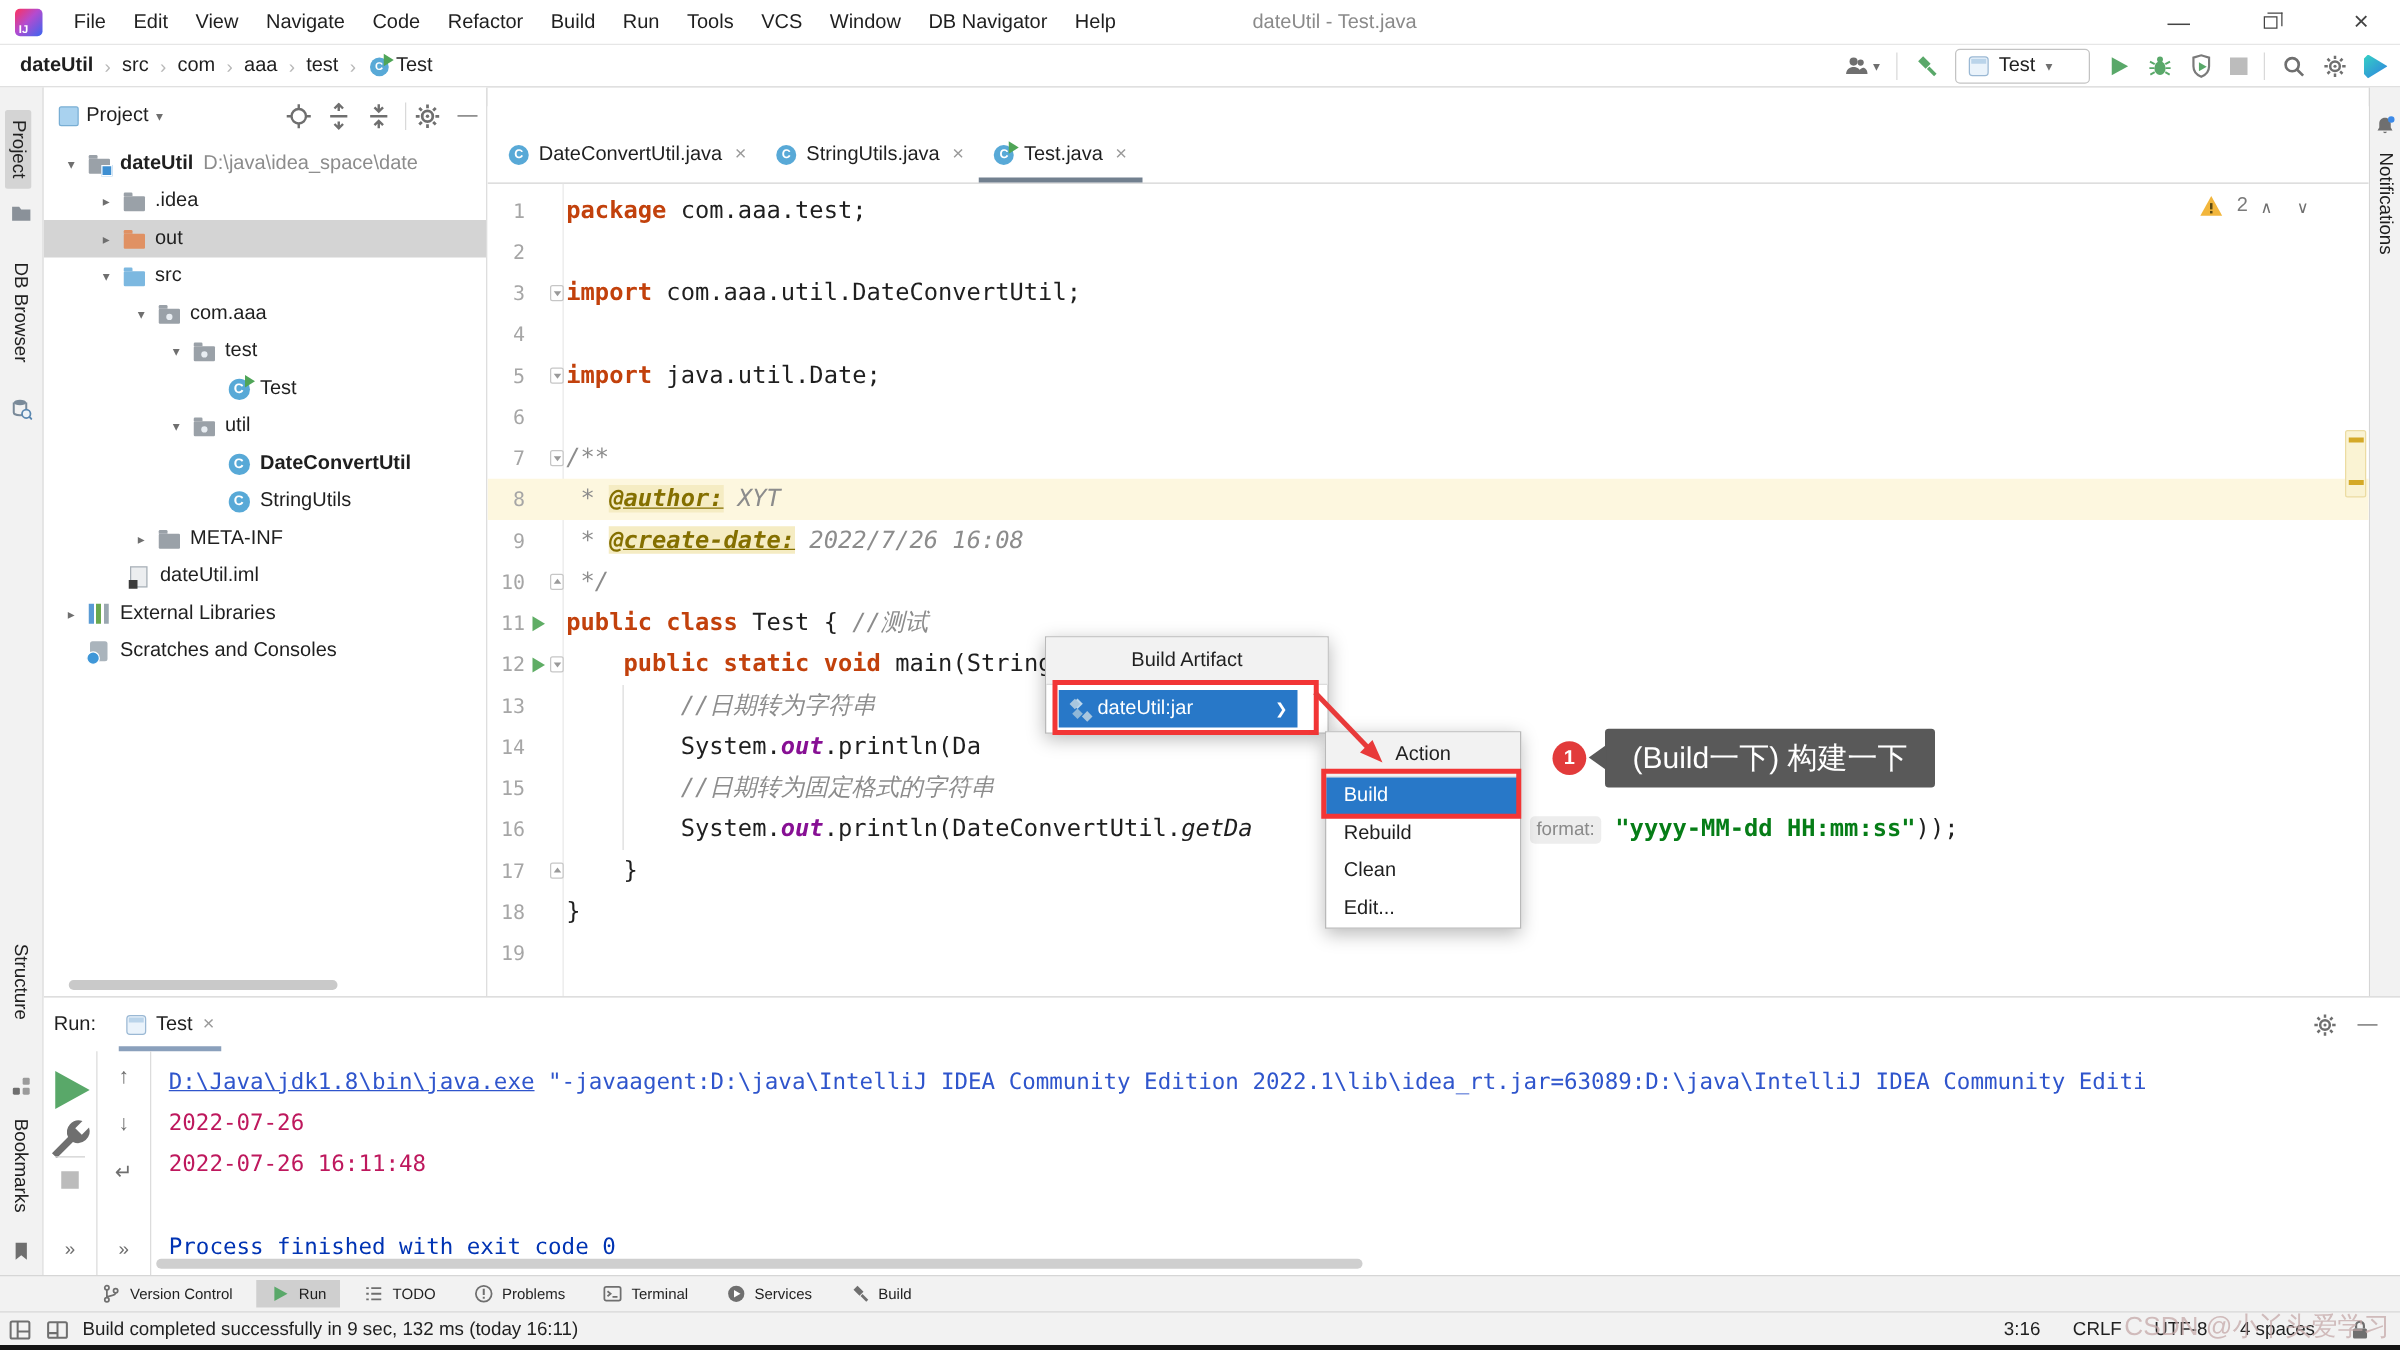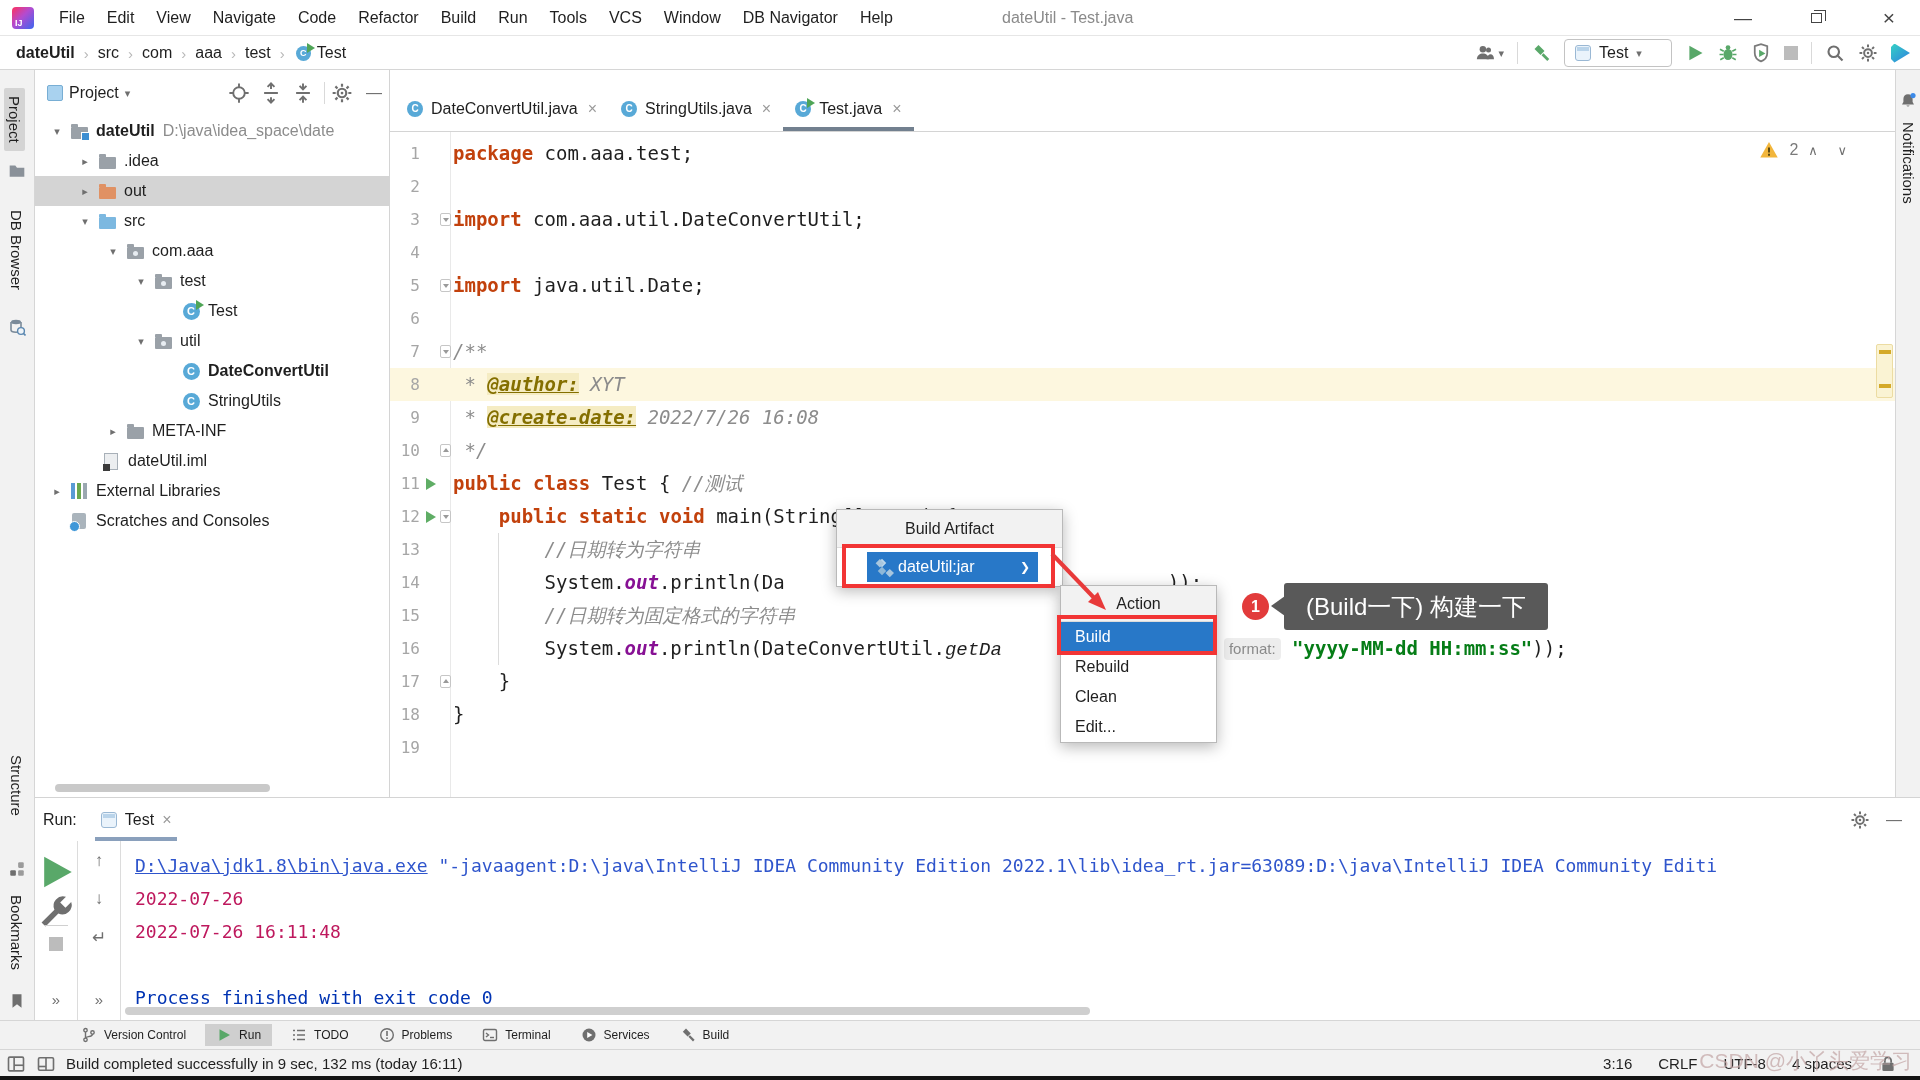--- a/index.html
+++ b/index.html
@@ -69,21 +69,21 @@
   .ic-class::before { content:"C"; }
   .run-overlay::after { content:""; position:absolute; right:-4px; top:-3px; width:0; height:0; border-left:8px solid #4fa557; border-top:5px solid transparent; border-bottom:5px solid transparent; }
   .ic-iml { width:14px; height:17px; background:#eceef0; border:1px solid #a8b0b8; position:relative; }
   .ic-iml::after { content:""; position:absolute; left:-2px; bottom:-2px; width:7px; height:7px; background:#3b3b3b; }
   .ic-extlib { width:16px; height:16px; background:linear-gradient(90deg,#5a9bd5 0 4px,transparent 4px 6px,#6aa84f 6px 10px,transparent 10px 12px,#9aa7b0 12px 16px); }
   .ic-scratch { width:14px; height:16px; background:#aab4bc; border-radius:2px; position:relative; }
   .ic-scratch::after { content:""; position:absolute; left:-3px; bottom:-3px; width:9px; height:9px; border-radius:50%; background:#3f97d8; border:1px solid #fff; }
   #proj-hscroll { left:55px; top:784px; width:215px; height:8px; border-radius:4px; background:#c9c9c9; }
 
   
-  #editor { left:390px; top:70px; width:1505px; height:950px; background:#fff; overflow:hidden; }
+  #editor { left:390px; top:85px; width:1505px; height:950px; background:#fff; overflow:hidden; }
   #tabs { height:62px; border-bottom:1px solid #d4d4d4; display:flex; align-items:flex-end; padding-left:5px; }
   .tab { height:44px; display:flex; align-items:center; gap:8px; padding:0 12px; font-size:16px; position:relative; }
   .tab .close { color:#9a9a9a; font-size:16px; margin-left:2px; }
   .tab.active::after { content:""; position:absolute; left:0; right:0; bottom:0; height:4px; background:#72808f; }
   .tab .ic-class { width:16px; height:16px; font-size:10px; line-height:16px; }
   #code-area { position:relative; width:1505px; height:888px; }
   #code-area::before { content:""; position:absolute; left:60px; top:0; bottom:0; width:1px; background:#e9e9e9; }
   .code-row { position:absolute; left:0; width:1505px; height:33px; display:flex; font:19px/33px "DejaVu Sans Mono", monospace; white-space:pre; }
   .code-row.hl { background:#fdf7df; }
   .ln { width:30px; text-align:right; color:#a6a6a6; font-size:16px; flex:none; }
@@ -93,36 +93,36 @@
   .fold::after { content:""; position:absolute; left:2px; width:0; height:0; border-left:3.5px solid transparent; border-right:3.5px solid transparent; }
   .fold.open::after { top:4px; border-top:4.5px solid #9a9a9a; }
   .fold.close::after { top:3px; border-bottom:4.5px solid #9a9a9a; }
   .s-kw { color:#c2410c; font-weight:bold; }
   .s-pl { color:#1f1f1f; }
   .s-doc { color:#8c8c8c; font-style:italic; }
   .s-tag { color:#846f00; background:#f5ecc3; font-style:italic; font-weight:bold; text-decoration:underline; }
   .s-cmt { color:#8c8c8c; font-style:italic; }
   .s-str { color:#067d17; font-weight:bold; }
   .s-fld { color:#871094; font-style:italic; font-weight:bold; }
-  .s-mth { font-style:italic;font-family:Liberation Mono, monospace; }
+  .s-mth { font-style:italic; }
   .s-gap { display:inline-block; }
   .s-chip { display:inline-block; background:#ededed; color:#8a8a8a; border-radius:4px; font:15px/20px "Liberation Sans",sans-serif; padding:1px 5px; vertical-align:1px; }
   #indent-guide { left:108px; top:401px; width:1px; height:132px; background:#dcdcdc; position:absolute; }
   #insp-widget { position:absolute; right:40px; top:8px; display:flex; align-items:center; gap:10px; font-size:16px; color:#7a7a7a; }
   #insp-widget .chevs { color:#6f6f6f; font-size:13px; letter-spacing:8px; }
   
   #stripe-box { left:1876px; top:344px; width:17px; height:54px; background:#faf3d3; border:1px solid #ecdca2; border-radius:2px; }
   .stripe-mark { left:1879px; width:12px; height:4px; background:#d4a928; position:absolute; }
 
   
   .popup { position:absolute; background:#fff; border:1px solid #b9b9b9; box-shadow:0 4px 14px rgba(0,0,0,.28); font-size:16px; }
   .popup-header { background:#f2f2f2; text-align:center; border-bottom:1px solid #dcdcdc; font-size:16px; }
   #popup-artifact { left:836px; top:509px; width:227px; }
   #popup-artifact .popup-header { height:38px; line-height:38px; }
-  #pa-row { height:38px; display:flex; align-items:center; padding:4px 24px 4px 10px;margin-left:20px; }
+  #pa-row { height:38px; display:flex; align-items:center; padding:4px 24px 4px 10px; }
   #pa-item { flex:1; height:30px; background:#2878c8; color:#fff; display:flex; align-items:center; padding:0 8px; gap:9px; }
   #pa-item .arrow { margin-left:auto; font-size:12px; }
   .ic-artifact { width:14px; height:14px; position:relative; }
   .ic-artifact::before { content:""; position:absolute; left:4px; top:0px; width:6px; height:6px; background:#bcd7ec; transform:rotate(45deg); }
   .ic-artifact::after { content:""; position:absolute; left:4px; top:8px; width:6px; height:6px; background:#8fb8d8; transform:rotate(45deg); box-shadow:-7px -4px 0 #a8c6de, 7px -4px 0 #a8c6de; }
   #pa-redframe { position:absolute; left:5px; top:34px; width:213px; height:44px; border:4px solid #f23535; }
   #popup-action { left:1060px; top:585px; width:157px; }
   #popup-action .popup-header { height:36px; line-height:36px; }
   .action-item { height:30px; line-height:30px; padding-left:14px; }
   .action-item.selected { background:#2878c8; color:#fff; }

